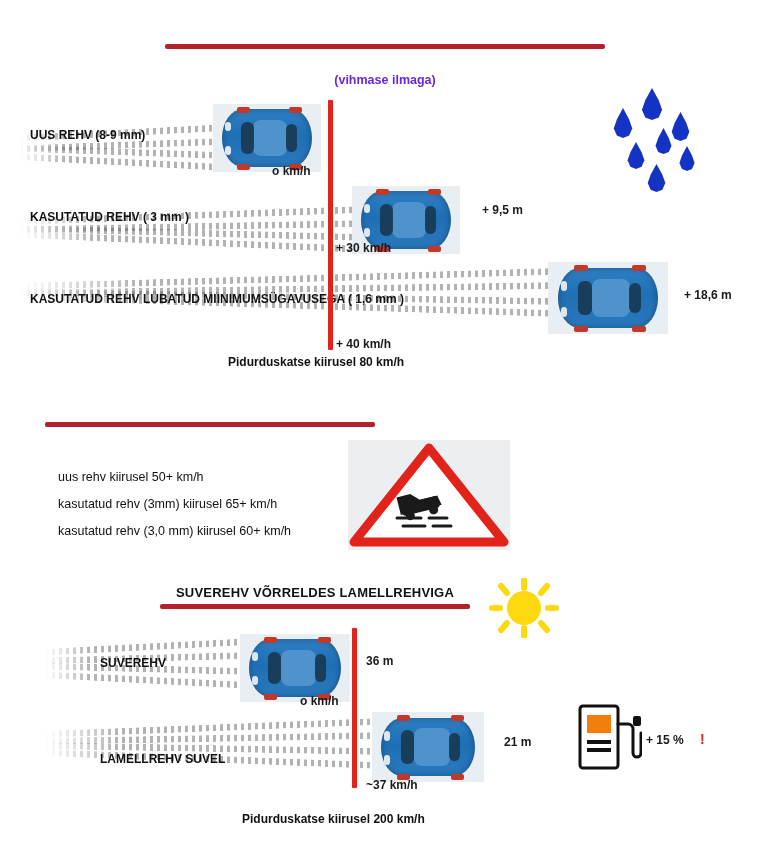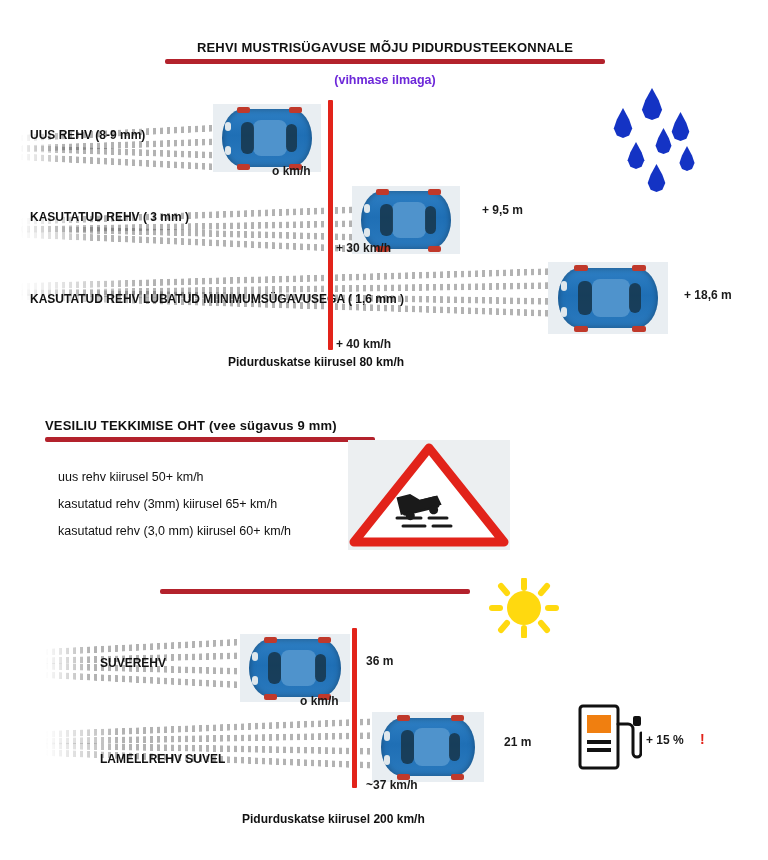--- a/index.html
+++ b/index.html
@@ -135,21 +135,20 @@
   .exclaim {
     color: #e2231a;
     font-weight: bold;
     font-size: 14px;
   }
 </style>
 </head>
 <body>
 
 <div class="abs" style="left:150px; top:40px; width:470px;">
-  <div class="heading">REHVI MUSTRISÜGAVUSE MÕJU PIDURDUSTEEKONNALE</div>
   <div class="heading-rule" style="width:440px; margin:4px auto 0 auto;"></div>
 </div>
 <div class="abs subtitle" style="left:150px; top:73px; width:470px;">(vihmase ilmaga)</div>
 
 <div class="abs" style="left:604px; top:84px; width:120px; height:112px;">
   <div class="drop-shape" style="left:8px;  top:24px; width:22px; height:30px;"></div>
   <div class="drop-shape" style="left:36px; top:4px;  width:24px; height:32px;"></div>
   <div class="drop-shape" style="left:66px; top:28px; width:21px; height:29px;"></div>
   <div class="drop-shape" style="left:22px; top:58px; width:20px; height:27px;"></div>
   <div class="drop-shape" style="left:50px; top:44px; width:19px; height:26px;"></div>
@@ -223,21 +222,20 @@
   <div class="wheel" style="left:84px; top:64px; width:14px; height:6px;"></div>
 </div>
 <div class="abs label-small" style="left:336px; top:337px;">+ 40 km/h</div>
 <div class="abs label-small" style="left:684px; top:288px;">+ 18,6 m</div>
 
 <div class="abs stopline" style="left:328px; top:100px; height:250px;"></div>
 
 <div class="abs label" style="left:228px; top:355px;">Pidurduskatse kiirusel 80 km/h</div>
 
 <div class="abs" style="left:45px; top:418px; width:340px;">
-  <div class="heading" style="text-align:left;">VESILIU TEKKIMISE OHT (vee sügavus 9 mm)</div>
   <div class="heading-rule" style="width:330px; margin-top:4px;"></div>
 </div>
 
 <div class="abs plain" style="left:58px; top:470px;">uus rehv kiirusel 50+ km/h</div>
 <div class="abs plain" style="left:58px; top:497px;">kasutatud rehv (3mm) kiirusel 65+ km/h</div>
 <div class="abs plain" style="left:58px; top:524px;">kasutatud rehv (3,0 mm) kiirusel 60+ km/h</div>
 
 <div class="sign-box" style="left:348px; top:440px; width:162px; height:110px;">
   <svg width="162" height="110" viewBox="0 0 162 110" style="position:absolute; left:0; top:0;">
     <polygon points="81,8 156,102 6,102" fill="#ffffff" stroke="#e2231a" stroke-width="9" stroke-linejoin="round"></polygon>
@@ -249,20 +247,21 @@
       <circle cx="5" cy="-1" r="4.5" fill="#1a1a1a" transform="rotate(-14)"></circle>
       <path d="M -32 6 L -8 6" stroke="#1a1a1a" stroke-width="3" stroke-linecap="round"></path>
       <path d="M 0 6 L 18 6" stroke="#1a1a1a" stroke-width="3" stroke-linecap="round"></path>
       <path d="M -26 14 L -4 14" stroke="#1a1a1a" stroke-width="3" stroke-linecap="round"></path>
       <path d="M 4 14 L 22 14" stroke="#1a1a1a" stroke-width="3" stroke-linecap="round"></path>
     </g>
   </svg>
 </div>
 
 <div class="abs" style="left:155px; top:585px; width:320px;">
+  <div class="heading">SUVEREHV VÕRRELDES LAMELLREHVIGA</div>
   <div class="heading-rule" style="width:310px; margin:4px auto 0 auto;"></div>
 </div>
 
 <div class="abs" style="left:486px; top:578px; width:76px; height:60px;">
   <svg width="76" height="60" viewBox="0 0 76 60">
     <circle cx="38" cy="30" r="17" fill="#ffd90f"></circle>
     <g stroke="#ffd90f" stroke-width="6" stroke-linecap="round">
       <line x1="38" y1="2" x2="38" y2="10"></line>
       <line x1="38" y1="50" x2="38" y2="58"></line>
       <line x1="6" y1="30" x2="14" y2="30"></line>

